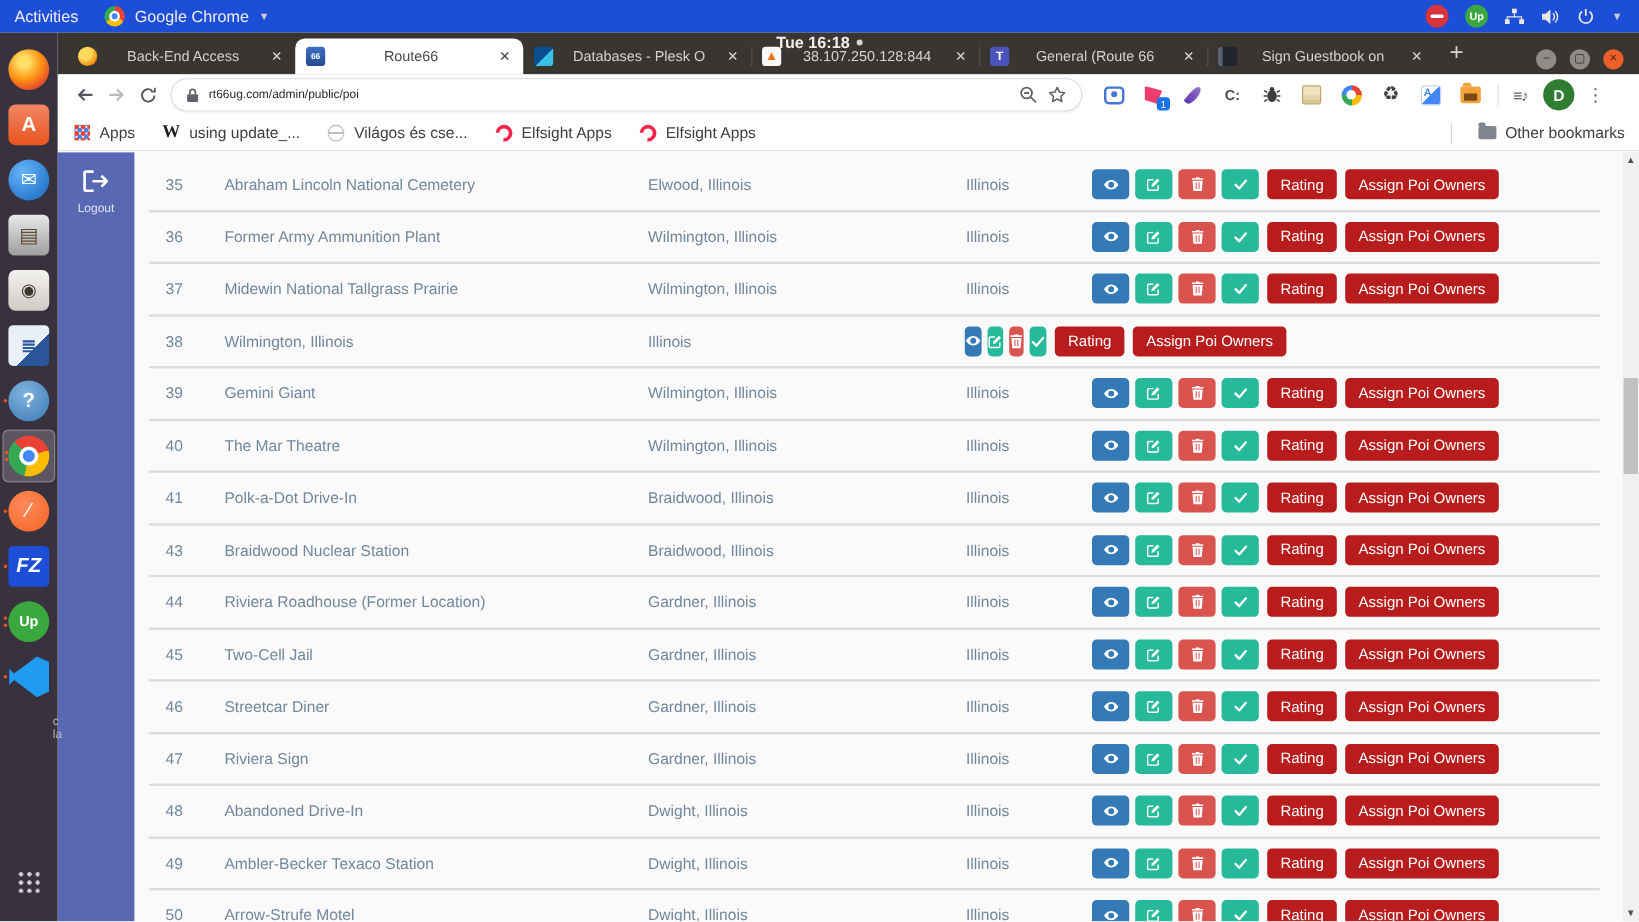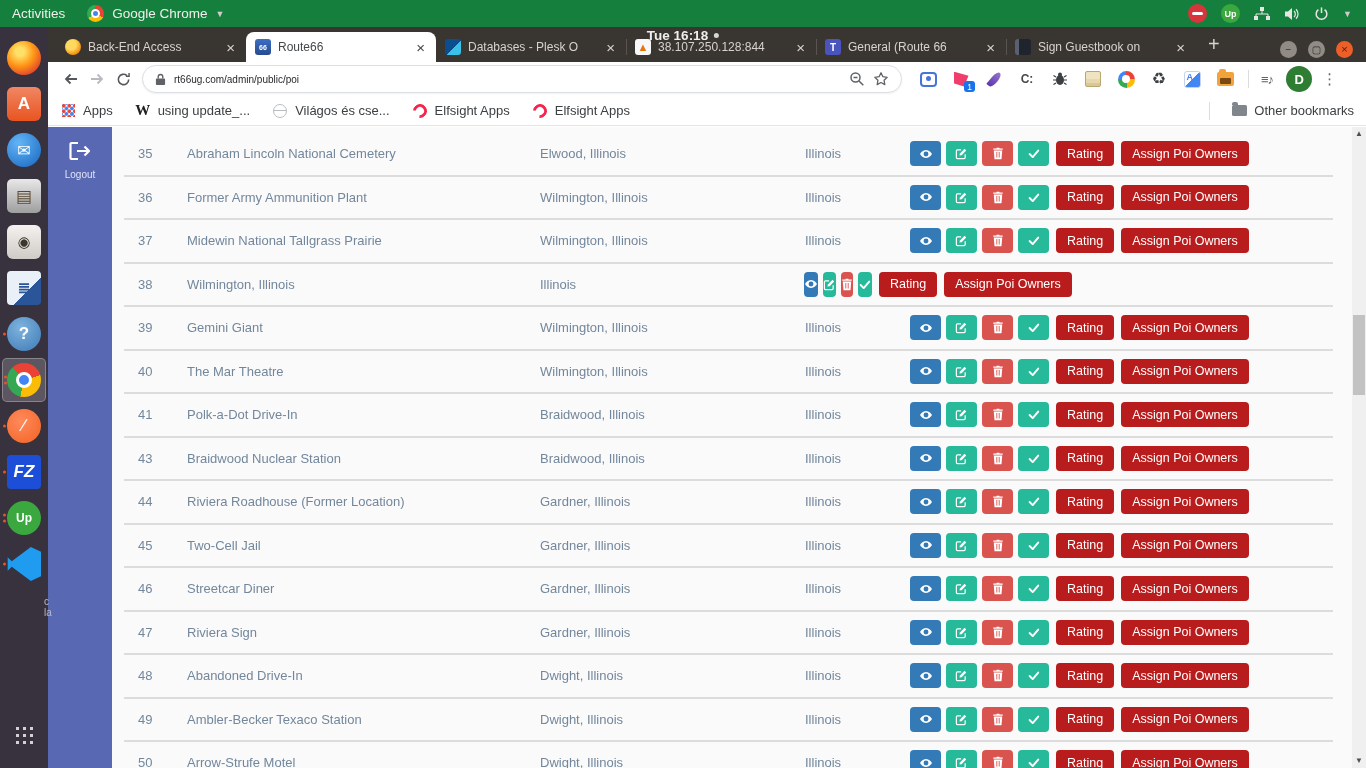--- a/index.html
+++ b/index.html
@@ -1,21 +1,21 @@
 <!DOCTYPE html>
 <html><head>
 <meta charset="utf-8">
 <style>
   * { margin:0; padding:0; box-sizing:border-box; }
   html,body { width:1366px; height:768px; overflow:hidden; }
   body { font-family:"Liberation Sans", sans-serif; }
   .screen { position:relative; width:1366px; height:768px; background:#f5f5f5; overflow:hidden; }
 
   
-  .topbar { position:absolute; top:0; left:0; width:100%; height:27px; background:#15803d;
+  .topbar { position:absolute; top:0; left:0; width:100%; height:27px; background:#1d4ed8;
             display:flex; align-items:center; color:#f0eeec; font-size:13.5px; z-index:90; }
   .tb-left { display:flex; align-items:center; gap:8px; padding-left:12px; }
   .tb-chrome-logo { width:17px; height:17px; border-radius:50%; position:relative;
       background:conic-gradient(#ea4335 0 33%, #fbbc05 33% 66%, #34a853 66%); }
   .tb-chrome-logo::after { content:""; position:absolute; inset:4px; background:#4285f4;
       border:2px solid #fff; border-radius:50%; }
   .tb-caret { font-size:9px; color:#cfccca; }
   .tb-center { position:absolute; left:50%; transform:translateX(-50%); display:flex; align-items:center; gap:6px; font-weight:700;margin-top:44px; }
   .notif-dot { width:5px; height:5px; border-radius:50%; background:#d8d6d4; }
   .tb-right { margin-left:auto; display:flex; align-items:center; gap:14px; padding-right:14px; }
@@ -49,21 +49,21 @@
       background:radial-gradient(circle, #d5d0d4 1.6px, transparent 2px) -1px -1px / 7px 7px; }
 
   
   .window { position:absolute; left:48px; top:27px; width:1318px; height:741px; background:#fff; }
 
   .tabstrip { height:35px; background:#393531; display:flex; align-items:flex-end; padding-left:8px; }
   .tab { width:190px; height:30px; display:flex; align-items:center; gap:7px; padding:0 9px;
          color:#d7d2cd; font-size:12px; position:relative; cursor:default; }
   .tab.sep::before { content:""; position:absolute; left:0; top:7px; height:16px; width:1px; background:#5a544e; }
   .tab.active { background:#fff; border-radius:8px 8px 0 0; color:#45484b; }
-  .tab-title { flex:1; white-space:nowrap; overflow:hidden; }
+  .tab-title { flex:1; white-space:nowrap; overflow:hidden;text-align:center; }
   .tab-close { font-size:15px; color:inherit; padding:0 2px; }
   .fav { width:16px; height:16px; flex:0 0 16px; display:flex; align-items:center; justify-content:center;
          font-size:8px; font-weight:700; color:#fff; border-radius:3px; }
   .backend-favicon { border-radius:50%; background:radial-gradient(circle at 38% 35%, #ffd95e 0 35%, #f29111 70%, #d3620a); }
   .route66-favicon { background:linear-gradient(#3b6fc4,#274b8f); font-size:7px; }
   .plesk-favicon { background:linear-gradient(135deg,#0b4e8f 55%, #39c1e8 55%); }
   .phpmyadmin-favicon { background:#f8f8f8; color:#e8740c; font-size:11px; }
   .teams-favicon { background:#4b53bc; font-size:10px; }
   .guestbook-favicon { background:#20242c; border-left:4px solid #586071; }
   .newtab-btn { color:#d7d2cd; font-size:20px; padding:0 12px 6px; }

